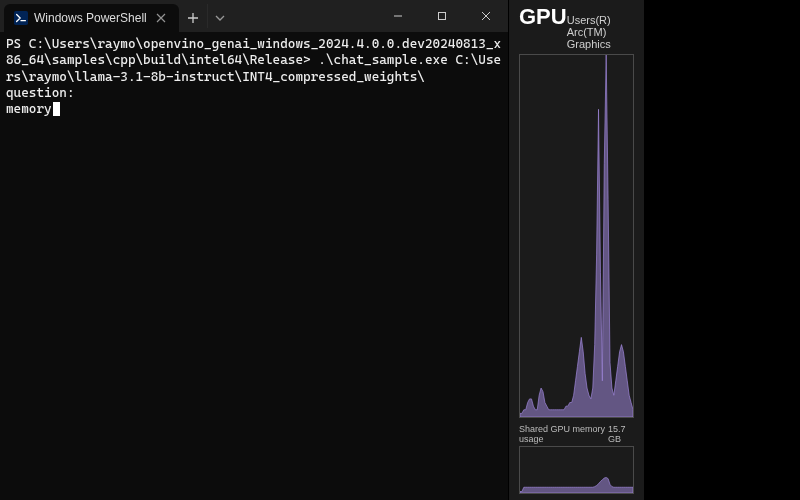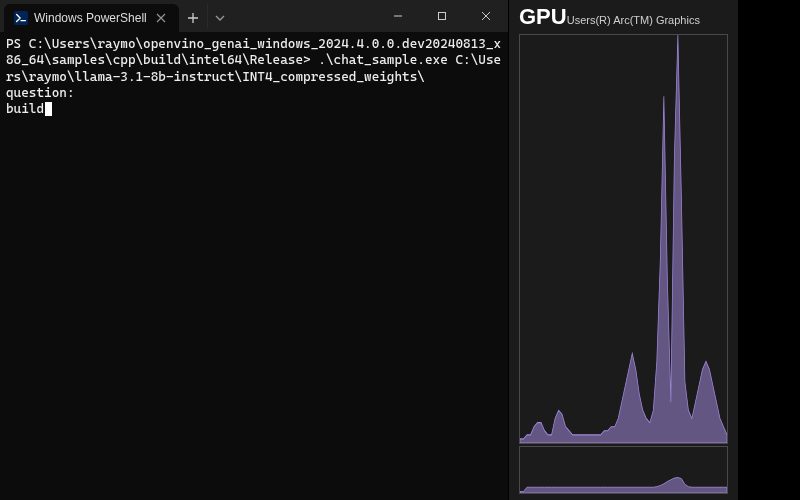--- a/index.html
+++ b/index.html
@@ -1,16 +1,16 @@
 <!DOCTYPE html>
 <html><head>
 <meta charset="utf-8">
 <style>
 html,body{margin:0;padding:0;width:800px;height:500px;background:#000;font-family:"Segoe UI",Tahoma,sans-serif;overflow:hidden;color:#fff}
-.desktop{display:flex;width:738px;height:500px;background:#4d7c0f}
+.desktop{display:flex;width:644px;height:500px;background:#4d7c0f}
 .term-window{width:508px;height:500px;background:#0c0c0c;display:flex;flex-direction:column;border-right:1px solid #000}
 .titlebar{height:32px;background:#202020;display:flex;align-items:stretch;user-select:none}
 .tab{display:flex;align-items:center;gap:6px;padding:0 10px;background:#0c0c0c;border-top-left-radius:6px;border-top-right-radius:6px;margin-top:4px;margin-left:4px;height:28px;font-size:12px;color:#ddd}
 .tab .ps-icon{width:14px;height:14px;display:flex;align-items:center;justify-content:center}
 .tab .tab-close{width:16px;height:16px;display:flex;align-items:center;justify-content:center;opacity:.7}
 .tab .tab-close svg{width:10px;height:10px}
 .newtab{width:28px;display:flex;align-items:center;justify-content:center;color:#ccc;font-size:14px;margin-top:4px}
 .titlebar-spacer{flex:1}
 .win-controls{display:flex}
 .win-btn{width:44px;height:32px;display:flex;align-items:center;justify-content:center;color:#ccc}
@@ -78,33 +78,37 @@
         </div>
         <div class="win-btn">
           <svg viewBox="0 0 10 10">
               <path d="M1 1l8 8M9 1l-8 8" stroke="#ccc" stroke-width="1"></path>
             </svg>
         </div>
       </div>
     </div>
     <div class="term-body"><span>PS C:\Users\raymo\openvino_genai_windows_2024.4.0.0.dev20240813_x86_64\samples\cpp\build\intel64\Release&gt; .\chat_sample.exe C:\Users\raymo\llama-3.1-8b-instruct\INT4_compressed_weights\</span>
 <span>question:</span>
-<span>build</span><span class="cursor"></span></div>
+<span>memory</span><span class="cursor"></span></div>
   </div>
 
   <div class="tm-panel">
     <div class="tm-header">
       <span class="tm-title">GPU</span>
       <span class="tm-sub">Users(R) Arc(TM) Graphics</span>
     </div>
     <div class="chart-big">
       <svg id="chart0" viewBox="0 0 270 370" preserveAspectRatio="none">
           <path d="M 0 370 L 0.00 366.30 L 4.58 366.30 L 9.15 362.60 L 13.73 362.60 L 18.31 355.20 L 22.88 351.50 L 27.46 351.50 L 32.03 358.90 L 36.61 362.60 L 41.19 362.60 L 45.76 347.80 L 50.34 340.40 L 54.92 344.10 L 59.49 355.20 L 64.07 358.90 L 68.64 362.60 L 73.22 362.60 L 77.80 362.60 L 82.37 362.60 L 86.95 362.60 L 91.53 362.60 L 96.10 362.60 L 100.68 362.60 L 105.25 362.60 L 109.83 358.90 L 114.41 358.90 L 118.98 355.20 L 123.56 355.20 L 128.14 347.80 L 132.71 333.00 L 137.29 318.20 L 141.86 303.40 L 146.44 288.60 L 151.02 303.40 L 155.59 325.60 L 160.17 340.40 L 164.75 347.80 L 169.32 351.50 L 173.90 340.40 L 178.47 296.00 L 183.05 203.50 L 187.63 55.50 L 192.20 222.00 L 196.78 333.00 L 201.36 111.00 L 205.93 0.00 L 210.51 148.00 L 215.08 314.50 L 219.66 340.40 L 224.24 347.80 L 228.81 333.00 L 233.39 318.20 L 237.97 303.40 L 242.54 296.00 L 247.12 303.40 L 251.69 318.20 L 256.27 333.00 L 260.85 347.80 L 265.42 355.20 L 270.00 362.60 L 270 370 Z" fill="#9f86d9" fill-opacity="0.55" stroke="#9f86d9" stroke-width="1"></path>
         </svg>
     </div>
+    <div class="mem-label-row">
+      <span>Shared GPU memory usage</span>
+      <span>15.7 GB</span>
+    </div>
     <div class="chart-small">
       <svg id="chart1" viewBox="0 0 270 46" preserveAspectRatio="none">
           <path d="M 0 46 L 0.00 44.56 L 4.58 44.56 L 9.15 40.25 L 13.73 40.25 L 18.31 40.25 L 22.88 40.25 L 27.46 40.25 L 32.03 40.25 L 36.61 40.25 L 41.19 40.25 L 45.76 40.25 L 50.34 40.25 L 54.92 40.25 L 59.49 40.25 L 64.07 40.25 L 68.64 40.25 L 73.22 40.25 L 77.80 40.25 L 82.37 40.25 L 86.95 40.25 L 91.53 40.25 L 96.10 40.25 L 100.68 40.25 L 105.25 40.25 L 109.83 40.25 L 114.41 40.25 L 118.98 40.25 L 123.56 40.25 L 128.14 40.25 L 132.71 40.25 L 137.29 40.25 L 141.86 40.25 L 146.44 40.25 L 151.02 40.25 L 155.59 40.25 L 160.17 40.25 L 164.75 40.25 L 169.32 40.25 L 173.90 40.25 L 178.47 39.67 L 183.05 38.52 L 187.63 36.80 L 192.20 34.50 L 196.78 32.77 L 201.36 31.05 L 205.93 30.48 L 210.51 31.63 L 215.08 37.38 L 219.66 39.67 L 224.24 40.25 L 228.81 40.25 L 233.39 40.25 L 237.97 40.25 L 242.54 40.25 L 247.12 40.25 L 251.69 40.25 L 256.27 40.25 L 260.85 40.25 L 265.42 40.25 L 270.00 40.25 L 270 46 Z" fill="#9f86d9" fill-opacity="0.55" stroke="#9f86d9" stroke-width="1"></path>
         </svg>
     </div>
   </div>
 
 </div>
 
 </body></html>

